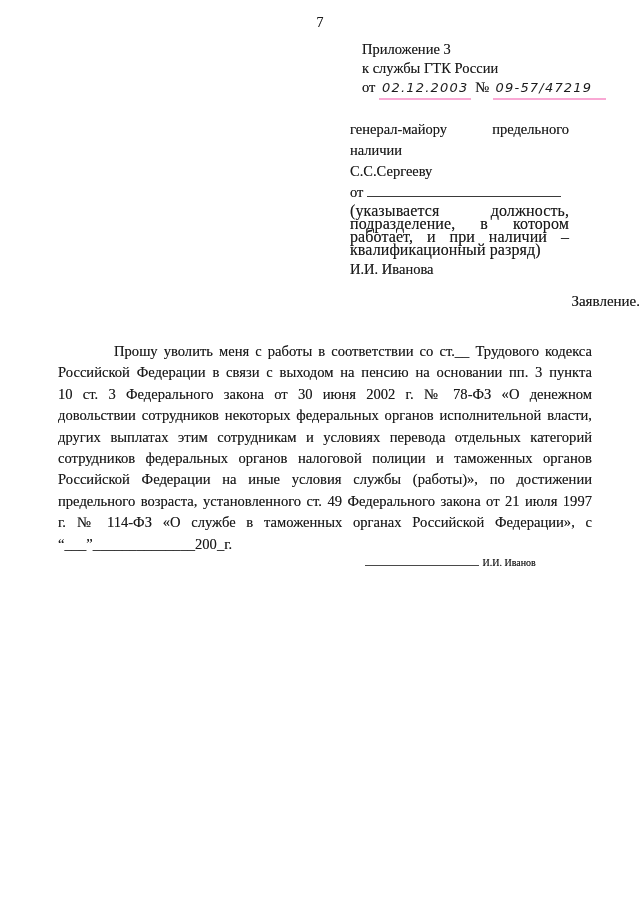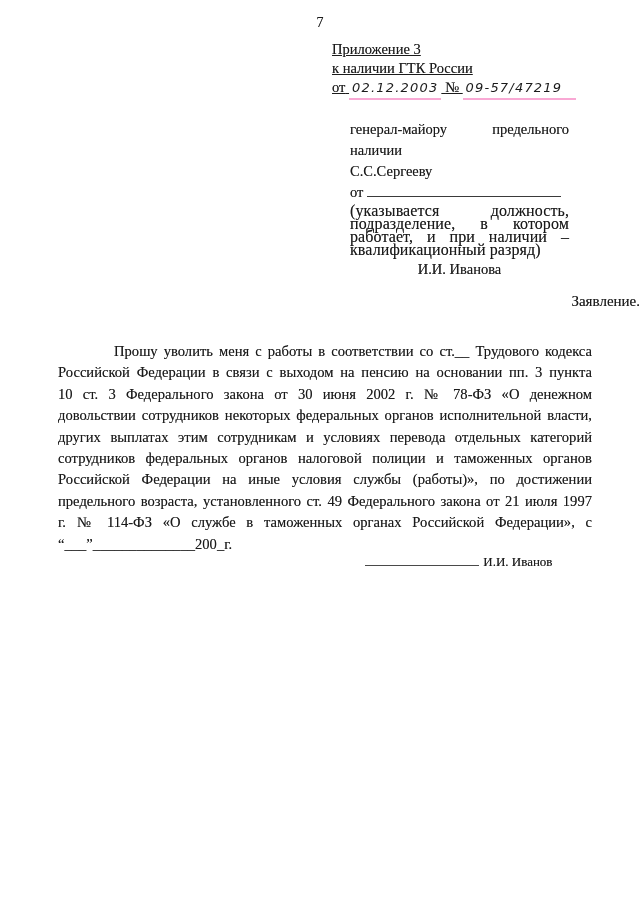--- a/index.html
+++ b/index.html
@@ -13,22 +13,22 @@
     font-size: 14.5px;
     text-shadow: 0 0 0.6px rgba(25,25,25,0.55);
     overflow: hidden;
   }
   .page-number {
     position: absolute; top: 15px; left: 0;
     width: 100%; text-align: center;
     font-size: 14px;
   }
   .appendix-block {
-    position: absolute; left: 332px; top: 40px;
-    line-height: 19px; white-space: nowrap; text-decoration: underline;
+    position: absolute; left: 362px; top: 40px;
+    line-height: 19px; white-space: nowrap;
   }
   .handwritten {
     display: inline-block;
     font-family: "DejaVu Sans", sans-serif;
     font-style: italic;
     font-size: 13px;
     letter-spacing: 1.2px;
     border-bottom: 2px solid #f9a8d4;
     padding: 0 3px 1px 3px;
     text-shadow: none;
@@ -46,57 +46,57 @@
     border-bottom: 1.4px solid #3a3a3a;
     vertical-align: baseline;
   }
   .addressee-note {
     font-size: 16px;
     line-height: 13px;
     text-align: justify;
     margin-top: 1px;
     letter-spacing: 0.1px;
   }
-  .applicant-name { margin-top: 3px; font-size: 14.5px; text-align: center; }
+  .applicant-name { margin-top: 3px; font-size: 14.5px; }
   .doc-title {
     position: absolute; top: 293px; left: 0;
     width: 100%; text-align: right;
     font-size: 15px;
   }
   .body-paragraph {
     position: absolute; left: 42px; top: 325px;
     width: 534px; margin: 16px;
     text-align: justify;
     text-indent: 56px;
     line-height: 21.4px;
     font-size: 14.6px;
     word-spacing: 1.5px;
   }
   .signature-row {
     position: absolute; left: 365px; top: 551px;
-    white-space: nowrap; font-size: 13px;
+    white-space: nowrap; font-size: 10px;
   }
   .sig-line {
     display: inline-block;
     width: 114px; height: 14px;
     border-bottom: 1.6px solid #4a4a4a;
     vertical-align: baseline;
     margin-right: 1px;
   }
 </style>
 </head>
 <body>
 
 <div class="page">
 
   <div class="page-number">7</div>
 
   <div class="appendix-block">
     <div>Приложение 3</div>
-    <div>к наличии ГТК России</div>
+    <div>к службы ГТК России</div>
     <div>
       <span>от</span>
       <span class="handwritten">02.12.2003</span>
       <span>№</span>
       <span class="handwritten ref-number-underline">09-57/47219</span>
     </div>
   </div>
 
   <div class="addressee-block">
     <div class="just">генерал-майору предельного</div>

